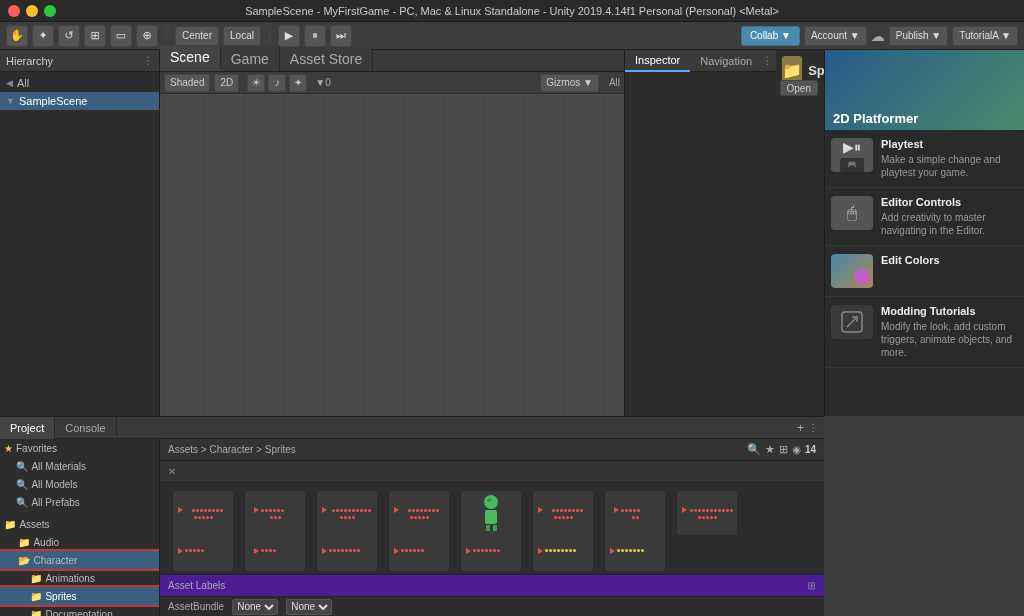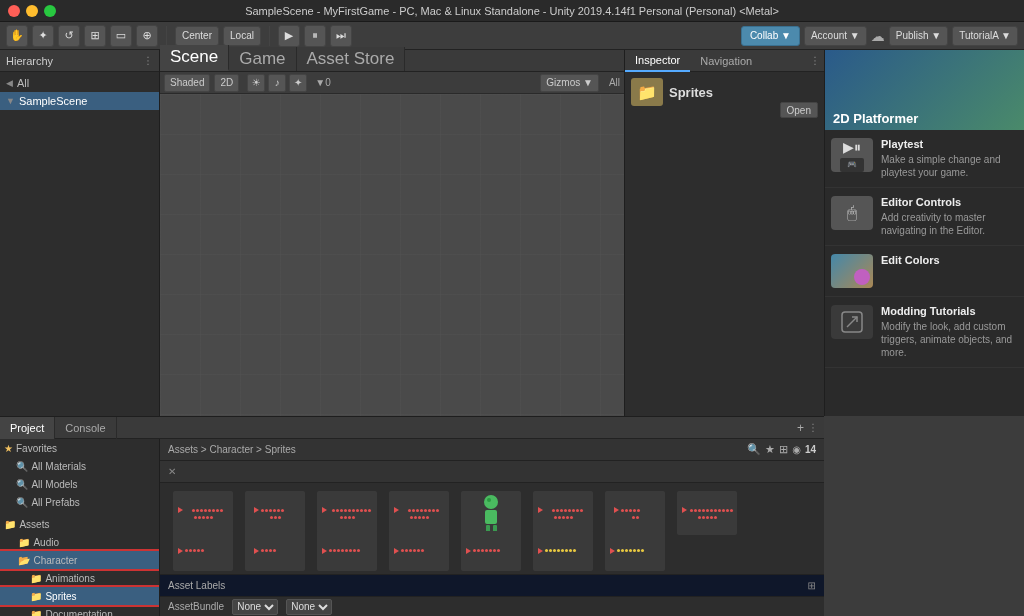--- a/index.html
+++ b/index.html
@@ -154,21 +154,21 @@
       background: #3a3a3a;
       display: flex;
       align-items: flex-end;
       border-bottom: 1px solid #222;
     }
     .view-tab {
       height: 20px;
       padding: 12px 10px;
       display: flex;
       align-items: center;
-      font-size: 17px;
+      font-size: 14px;
       color: #aaa;
       cursor: pointer;
       border-right: 1px solid #2a2a2a;
       background: #3a3a3a;
     }
     .view-tab.active {
       background: #444;
       color: #fff;
       border-bottom: 2px solid #444;
     }
@@ -205,21 +205,21 @@
         linear-gradient(90deg, rgba(100,100,100,0.15) 1px, transparent 1px);
       background-size: 40px 40px;
       position: relative;
     }
     
     .inspector-panel {
       width: 200px;
       background: #2d2d2d;
       border-left: 1px solid #1e1e1e;
       display: flex;
-      flex-direction: column;
+      flex-direction: row;
       flex-shrink: 0;
     }
     .inspector-tabs {
       height: 22px;
       background: #3a3a3a;
       display: flex;
       align-items: center;
       border-bottom: 1px solid #222;
     }
     .inspector-tab {
@@ -468,21 +468,21 @@
       font-size: 9px;
       color: #bbb;
       text-align: center;
       word-break: break-all;
       line-height: 1.2;
     }
 
     
     .asset-labels-bar {
       height: 22px;
-      background: #0f172a;
+      background: #4c1d95;
       display: flex;
       align-items: center;
       padding: 0 8px;
       font-size: 10px;
       color: #aaa;
       border-top: 1px solid #222;
       gap: 8px;
     }
     .asset-bundle-bar {
       height: 20px;

